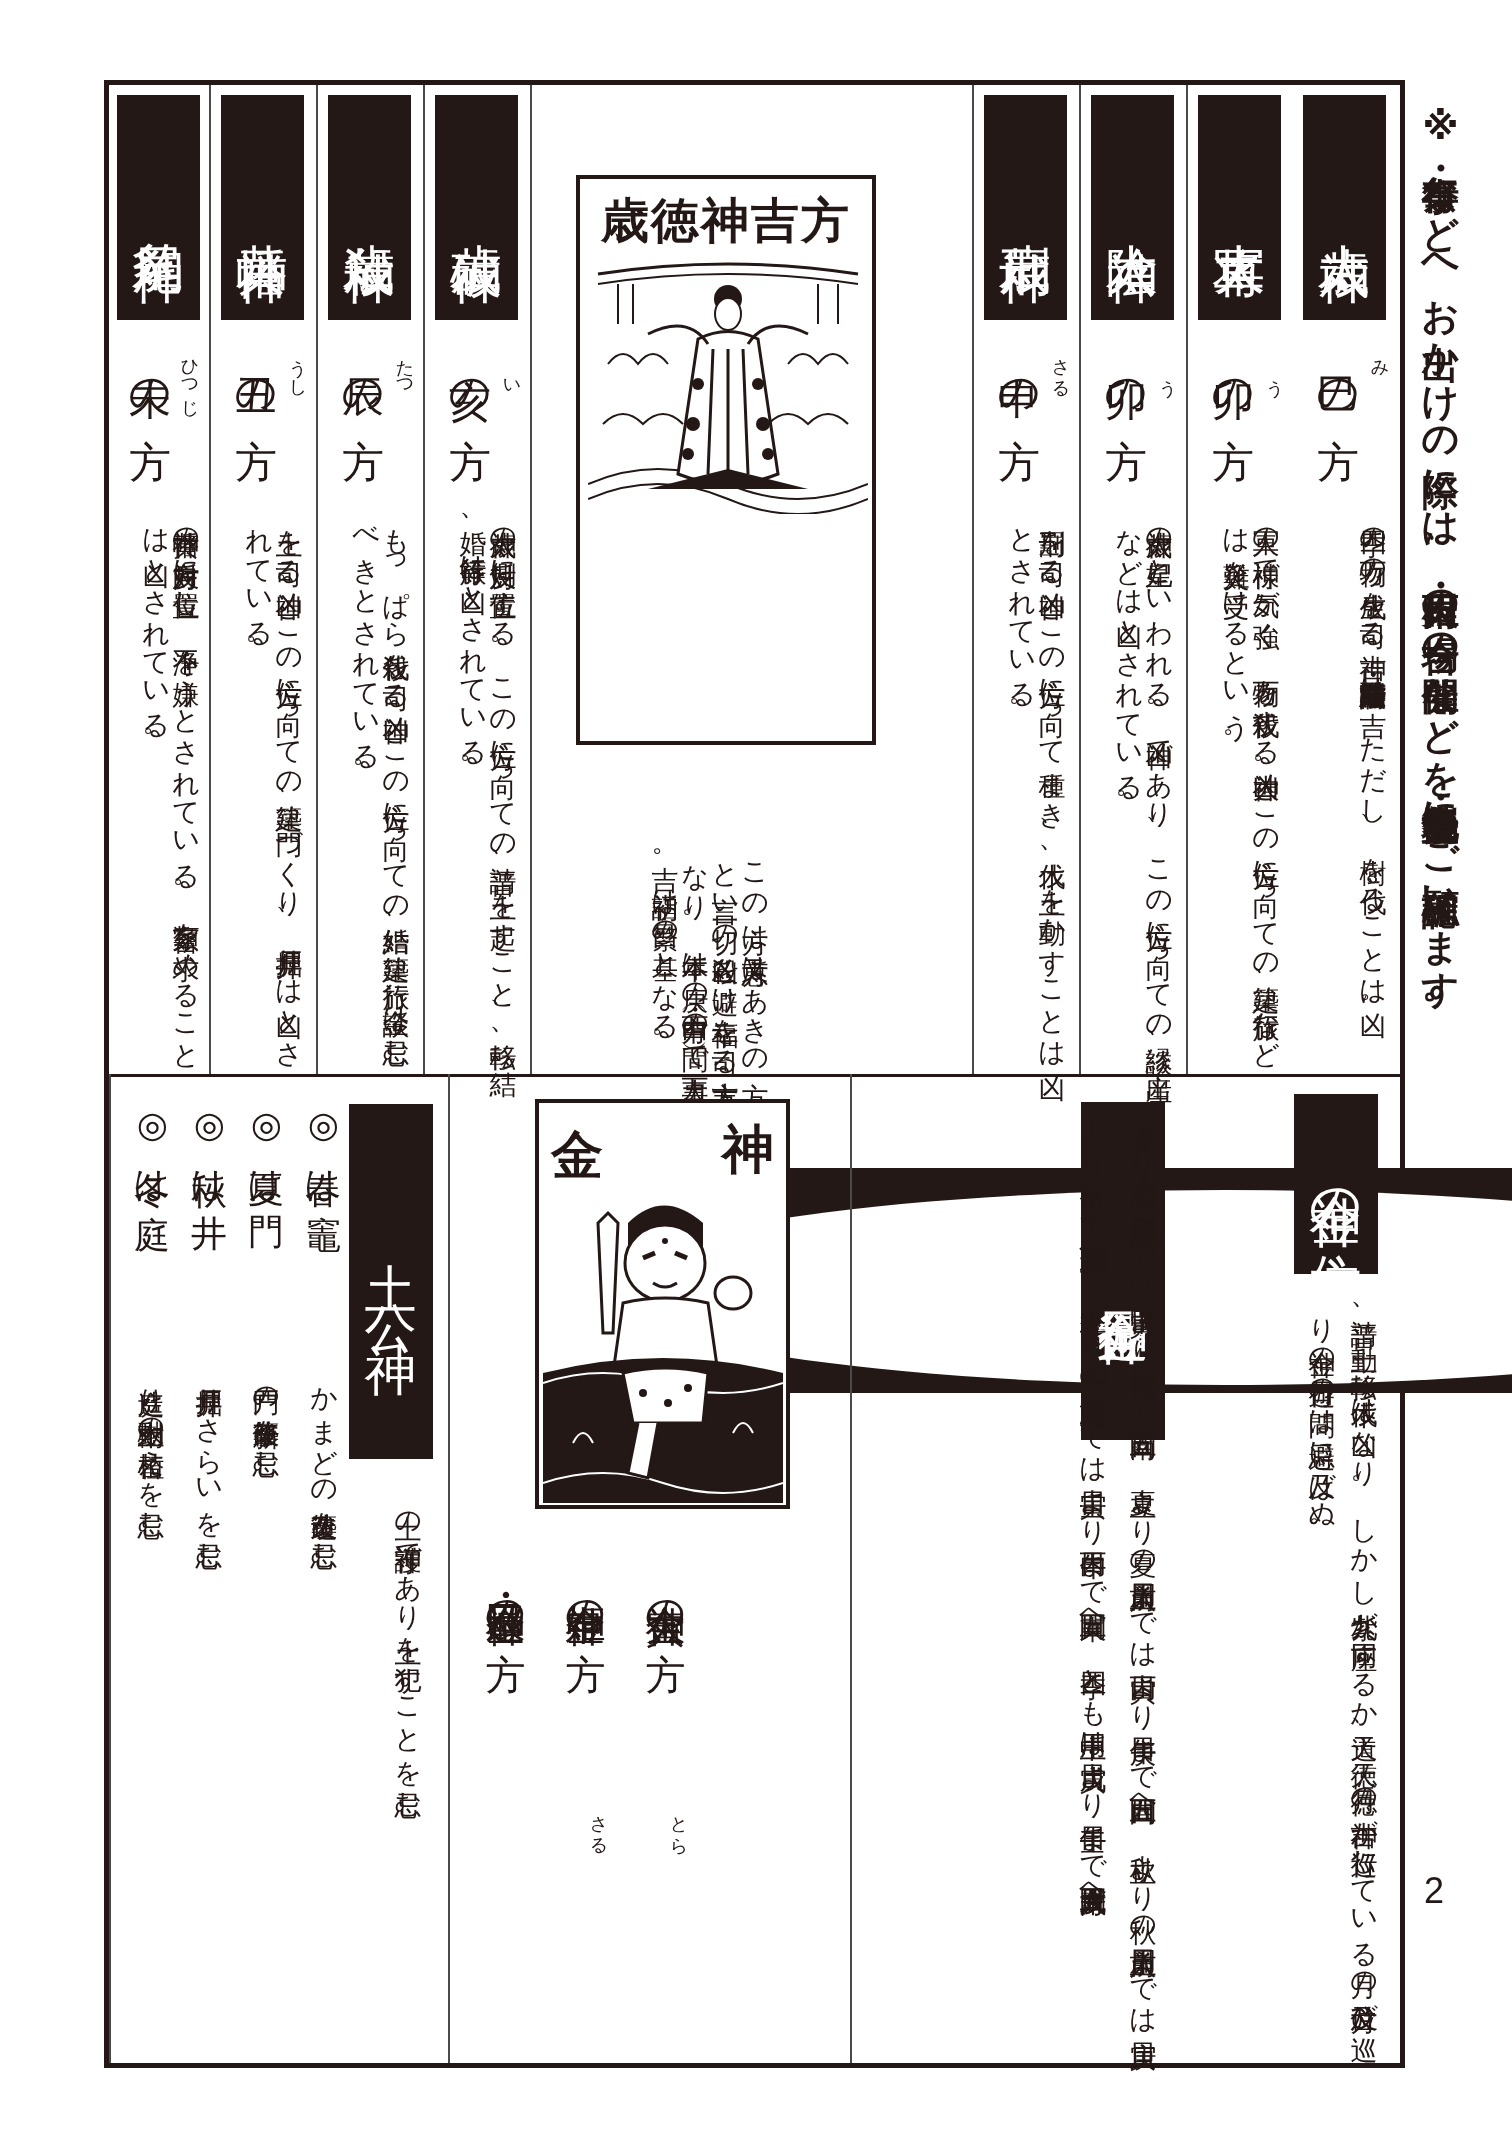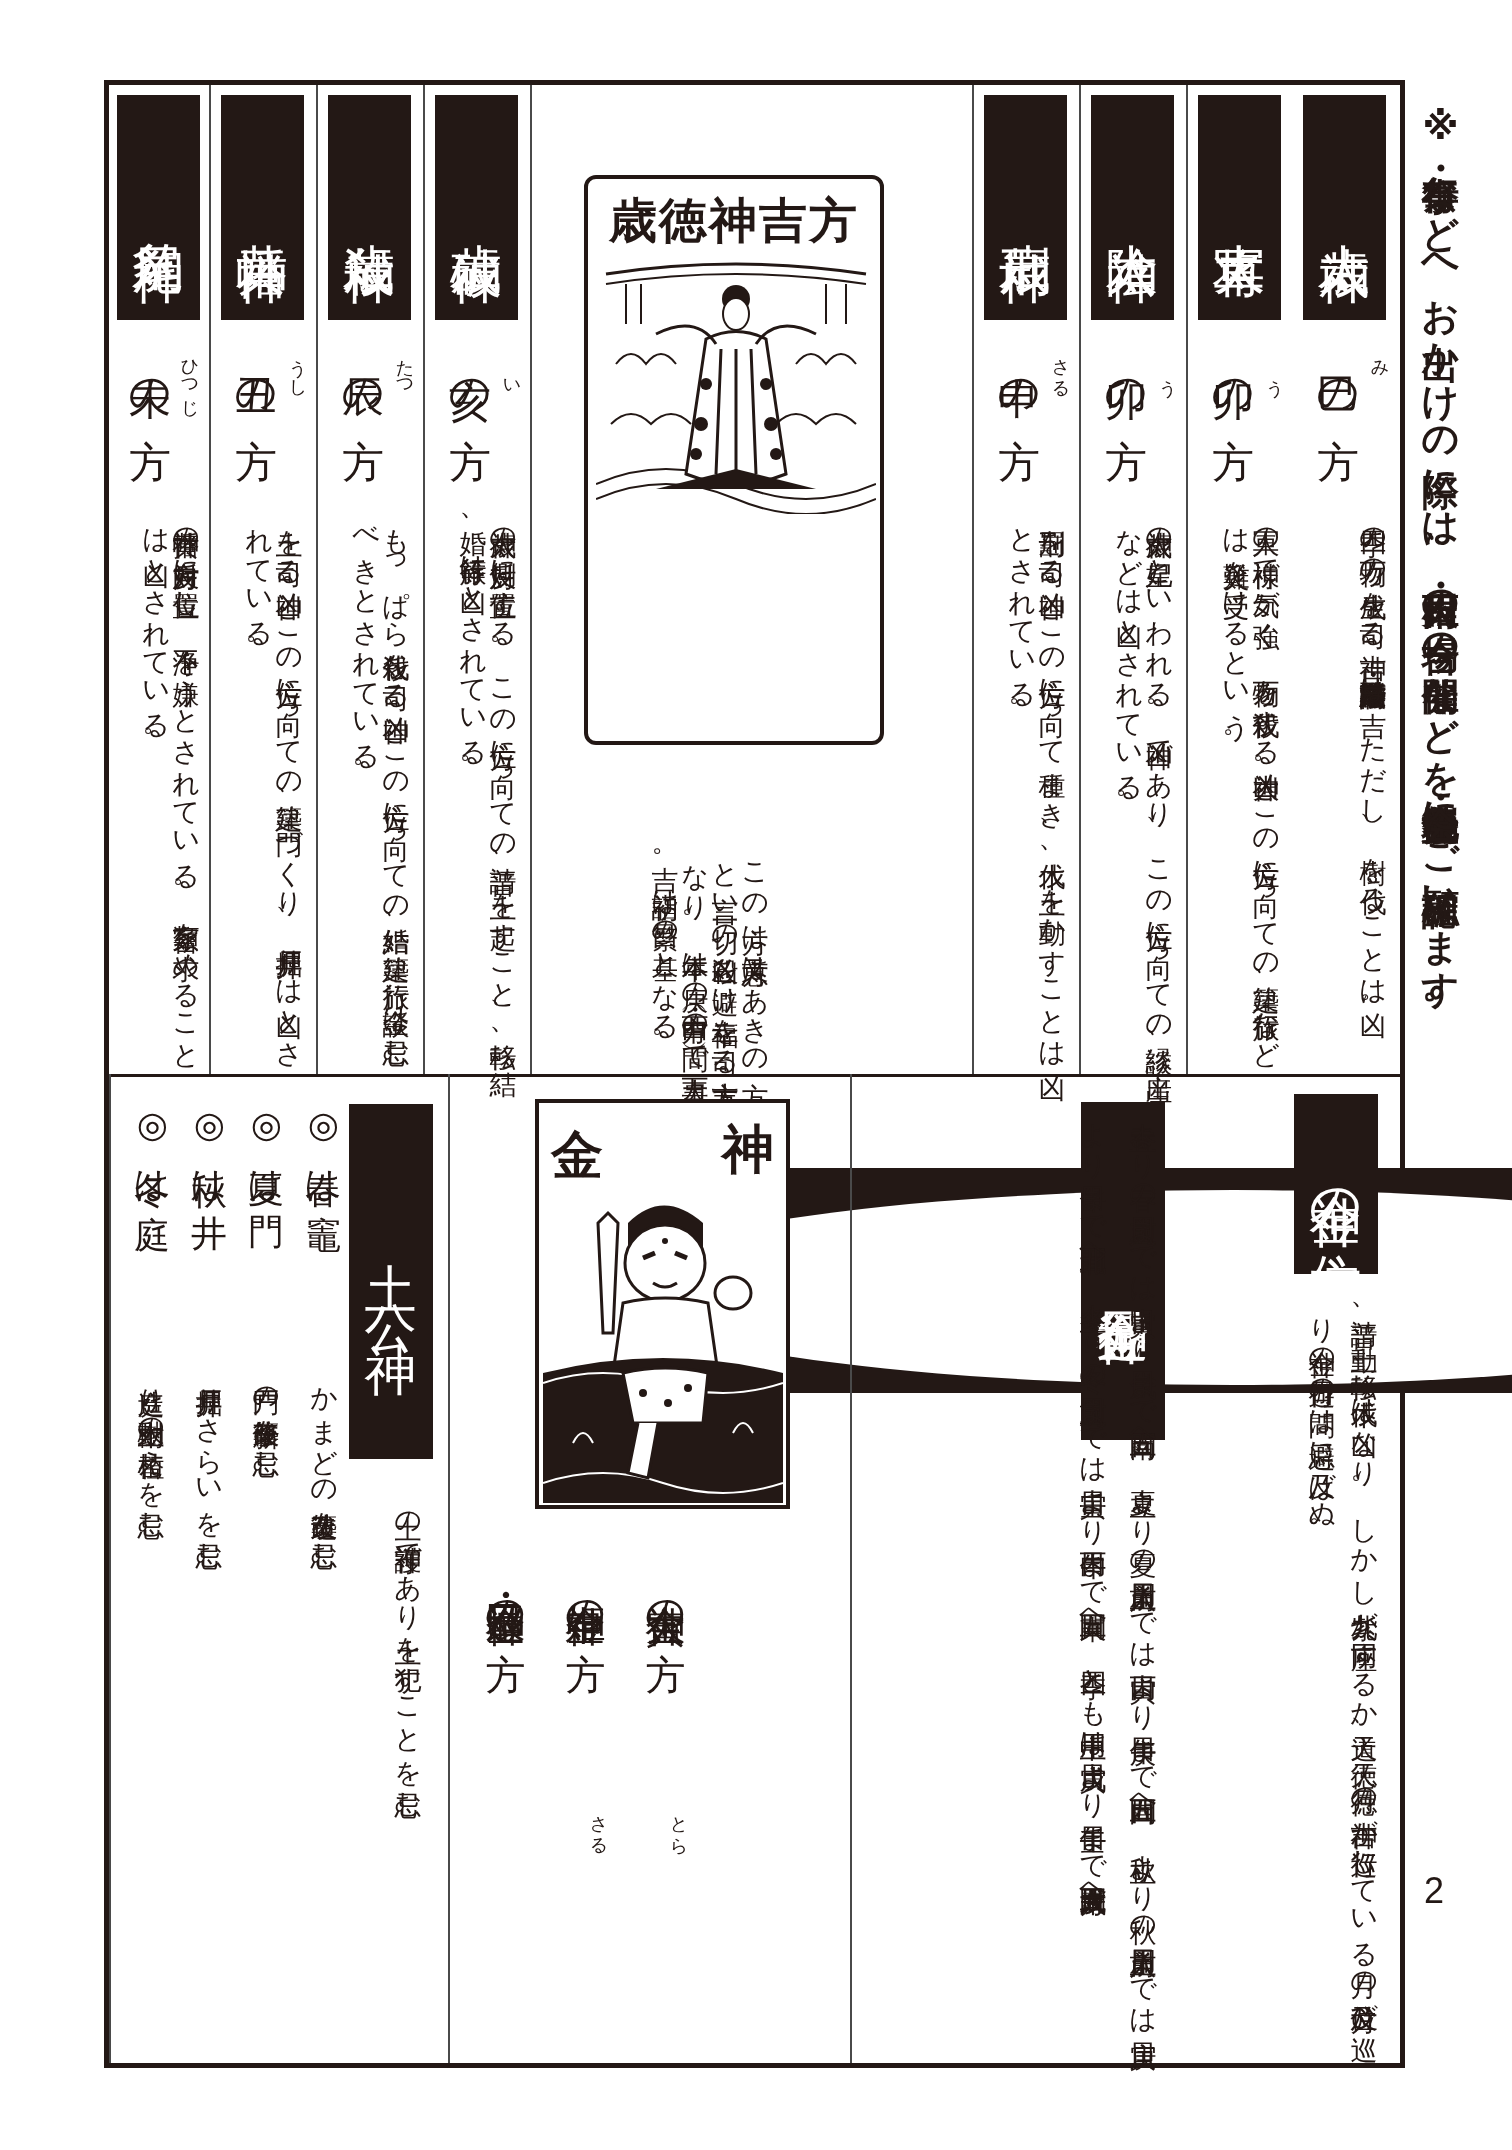--- a/index.html
+++ b/index.html
@@ -84,21 +84,21 @@
     <div class="col" style="left:863px;width:107px;">
       <div class="title-box">
           <span>歳刑神</span>
         </div>
       <div class="dir v">申の方</div>
       <div class="ruby v" style="left:78px;top:262px;">さる</div>
       <div class="desc v">刑罰を司る凶神。この方位に向って種まき、伐木、土を動かすことは凶とされている。</div>
     </div>
 
     <div class="col" style="left:421px;width:442px;">
-      <div class="center-img" style="left:52px;border-radius:12px;">
+      <div class="center-img" style="left:44px;">
         <div class="hdr">歳徳神吉方</div>
         <svg class="illus" viewBox="0 0 280 260">
           <path d="M10 20 Q140 0 270 20" stroke="#231815" stroke-width="3" fill="none"></path>
           <path d="M10 30 Q140 10 270 30" stroke="#231815" stroke-width="2" fill="none"></path>
           <g stroke="#231815" stroke-width="2" fill="none">
             <path d="M30 30 v40 M45 30 v40 M230 30 v40 M250 30 v40"></path>
             <path d="M20 110 q15 -20 30 0 q15 -20 30 0 M200 110 q15 -20 30 0 q15 -20 30 0"></path>
             <path d="M15 170 q20 -20 40 0 q20 -20 40 0 M180 170 q20 -20 40 0 q20 -20 40 0"></path>
             <path d="M0 230 q70 -30 140 0 q70 30 140 0"></path>
             <path d="M0 245 q70 -30 140 0 q70 30 140 0"></path>

